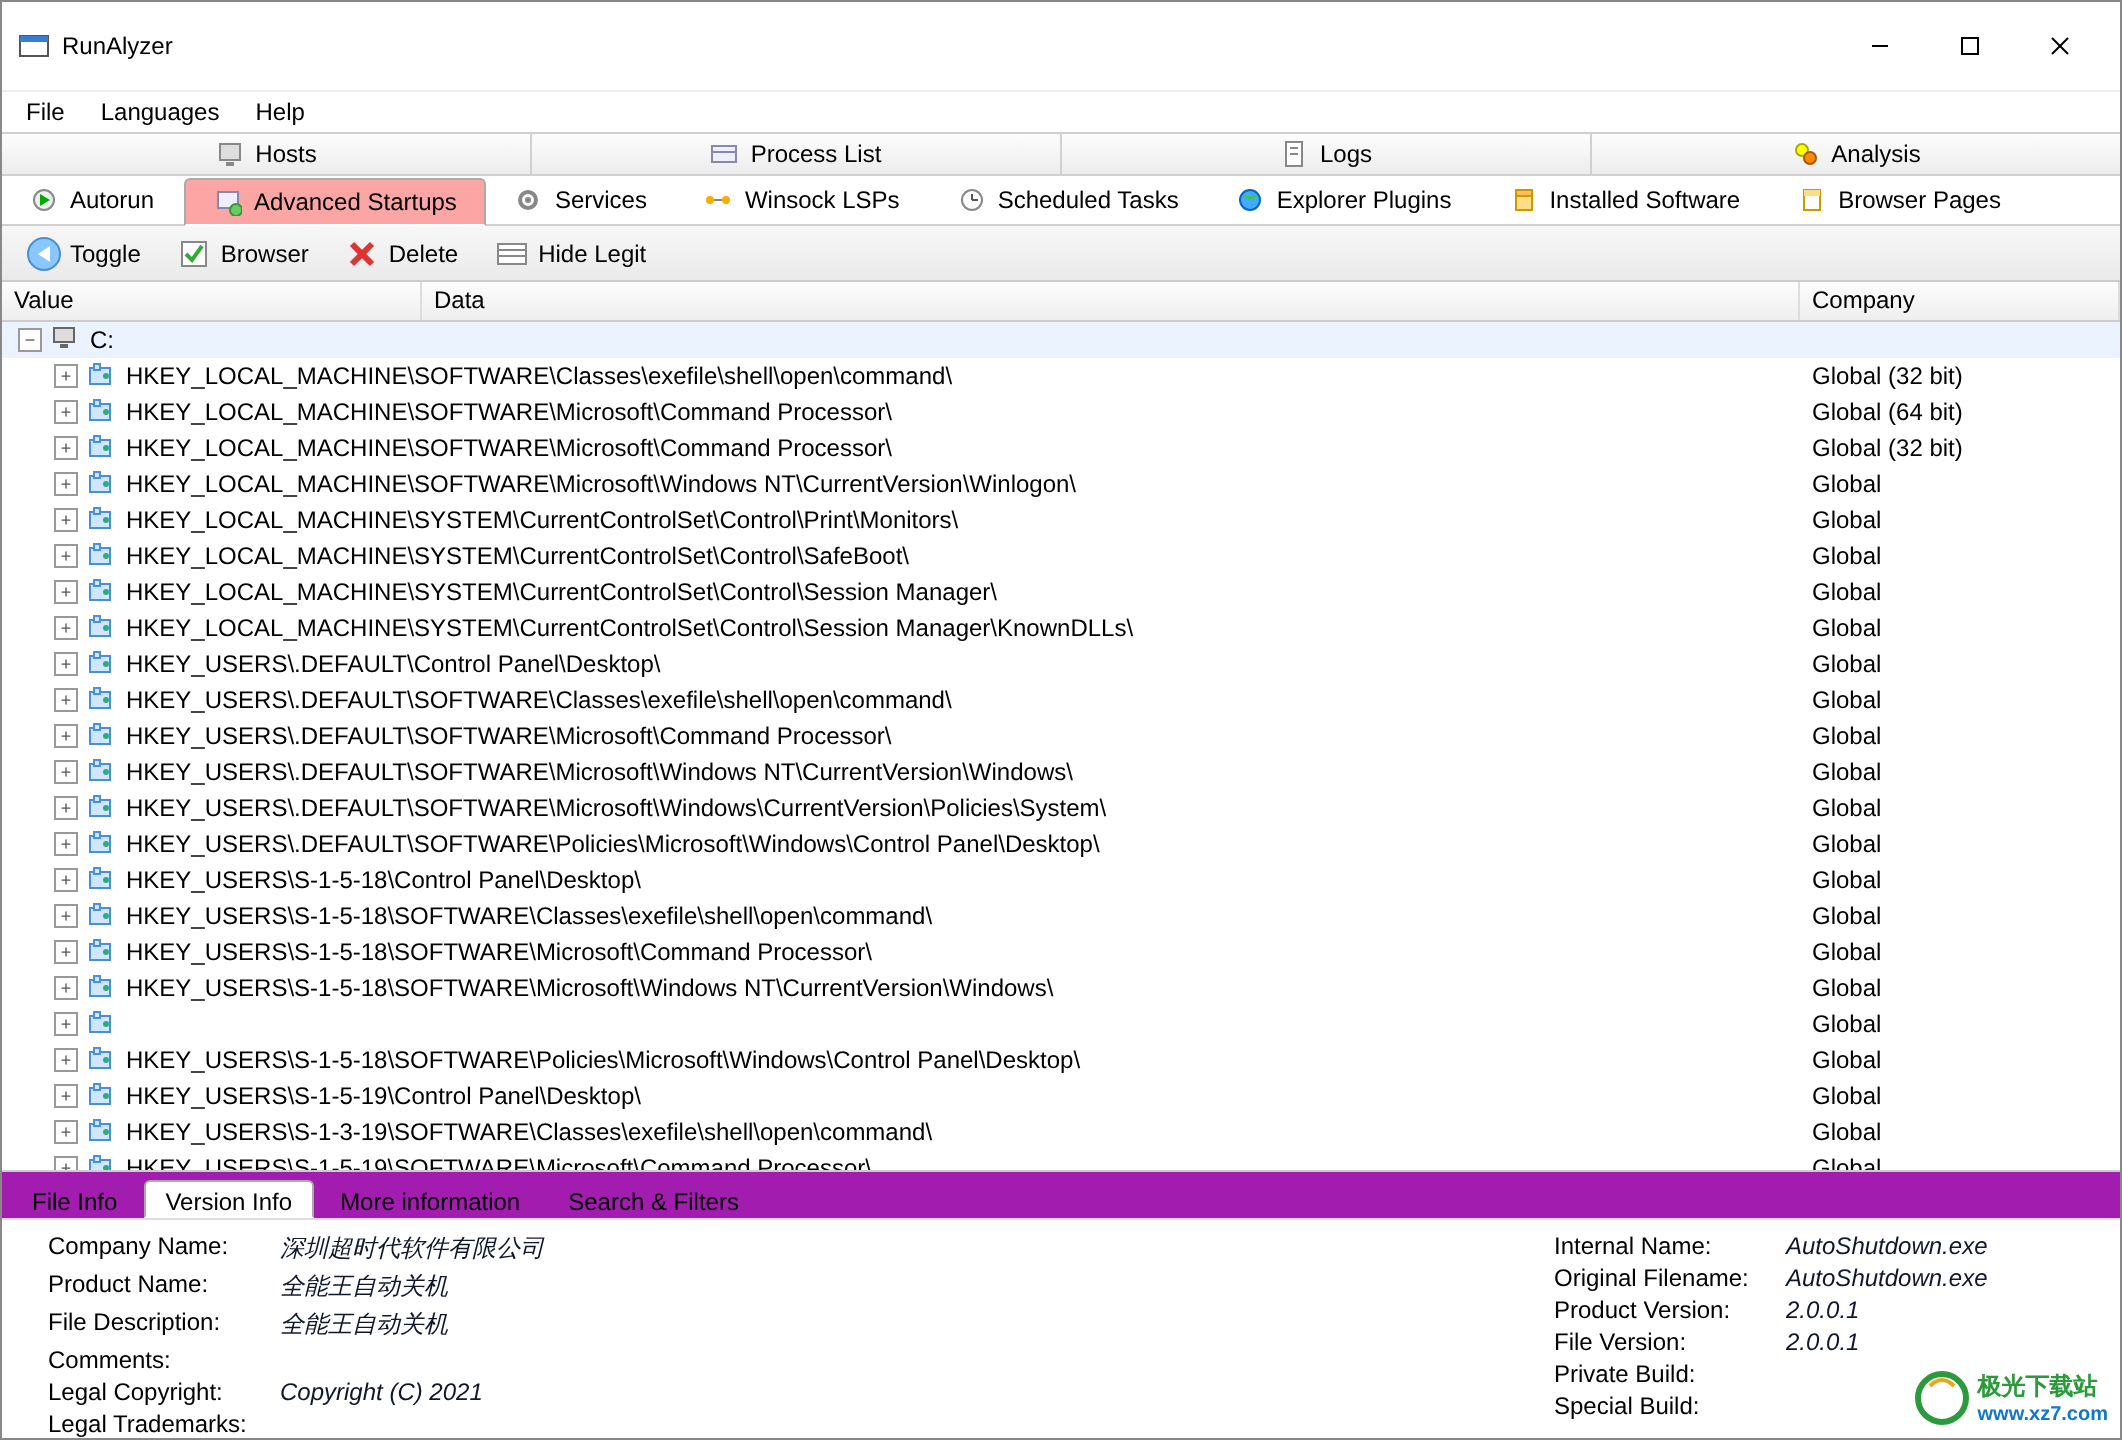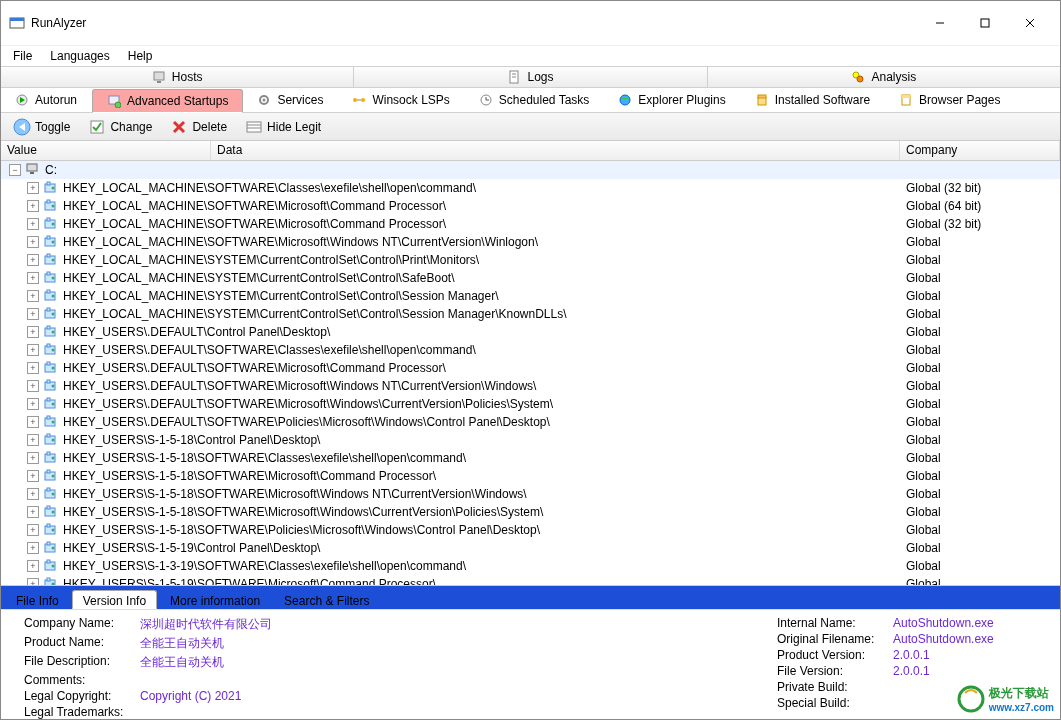--- a/index.html
+++ b/index.html
@@ -151,21 +151,21 @@
   width: 160px;
   padding-left: 6px;
 }
 .child-indent { width: 18px; display:inline-block; }
 .bottom-tabs {
   height: 24px;
   display: flex;
   gap: 2px;
   padding: 4px 4px 0 4px;
   border-top: 1px solid #ccc;
-  background: #1d4ed8;
+  background: #a21caf;
   text-align: right;
 }
 .btab {
   padding: 3px 10px;
   font-size: 12px;
   border: 1px solid transparent;
 }
 .btab.active {
   border: 1px solid #aaa;
   border-bottom: 1px solid #fff;
@@ -180,21 +180,21 @@
   font-size: 12px;
   border-top: 1px solid #ddd;
   background: #fff;
   position: relative;
 }
 .info-col { display: flex; flex-direction: column; gap: 2px; }
 .info-col.left { flex: 1; }
 .info-col.right { width: 260px; }
 .info-row { display: flex; gap: 6px; }
 .info-label { width: 110px; color: #000; }
-.info-value { color: #6d28d9; }
+.info-value { color: #0f172a; font-style: italic; }
 .watermark {
   position: absolute;
   right: 6px; bottom: 6px;
   font-size: 12px;
   color: #2a9a3a;
   font-weight: bold;
   display:flex;
   align-items:center;
   gap:4px;
 }
@@ -246,20 +246,29 @@
         <svg width="14" height="14">
           <rect x="2" y="2" width="10" height="8" fill="#ddd" stroke="#888"></rect>
           <rect x="5" y="11" width="4" height="2" fill="#888"></rect>
         </svg>
       </span>
     <span>Hosts</span>
   </div>
   <div class="main-tab">
     <span>
         <svg width="14" height="14">
+          <rect x="1" y="3" width="12" height="8" fill="#eef" stroke="#88a"></rect>
+          <line x1="1" y1="6" x2="13" y2="6" stroke="#88a"></line>
+        </svg>
+      </span>
+    <span>Process List</span>
+  </div>
+  <div class="main-tab">
+    <span>
+        <svg width="14" height="14">
           <rect x="3" y="1" width="8" height="12" fill="#fff" stroke="#888"></rect>
           <line x1="5" y1="4" x2="9" y2="4" stroke="#888"></line>
           <line x1="5" y1="7" x2="9" y2="7" stroke="#888"></line>
         </svg>
       </span>
     <span>Logs</span>
   </div>
   <div class="main-tab">
     <span>
         <svg width="14" height="14">
@@ -358,21 +367,21 @@
       </span>
     <span>Toggle</span>
   </div>
   <div class="tbtn">
     <span>
         <svg width="18" height="18">
           <rect x="3" y="3" width="12" height="12" fill="#fff" stroke="#888"></rect>
           <path d="M5 9 L8 12 L13 5" fill="none" stroke="#3a3" stroke-width="2"></path>
         </svg>
       </span>
-    <span>Change</span>
+    <span>Browser</span>
   </div>
   <div class="tbtn">
     <span>
         <svg width="18" height="18">
           <line x1="4" y1="4" x2="14" y2="14" stroke="#d33" stroke-width="3"></line>
           <line x1="14" y1="4" x2="4" y2="14" stroke="#d33" stroke-width="3"></line>
         </svg>
       </span>
     <span>Delete</span>
   </div>
@@ -643,21 +652,20 @@
       <div class="tree-row">
         <span class="child-indent"></span>
         <span class="expander">+</span>
         <span class="row-icon">
           <svg width="14" height="14">
             <rect x="2" y="4" width="10" height="8" fill="#cfe6ff" stroke="#4a90d8"></rect>
             <rect x="4" y="2" width="3" height="3" fill="#cfe6ff" stroke="#4a90d8"></rect>
             <circle cx="10" cy="8" r="1.5" fill="#3a7"></circle>
           </svg>
         </span>
-        <span class="row-value">HKEY_USERS\S-1-5-18\SOFTWARE\Microsoft\Windows\CurrentVersion\Policies\System\</span>
         <span class="row-company">Global</span>
       </div>
       <div class="tree-row">
         <span class="child-indent"></span>
         <span class="expander">+</span>
         <span class="row-icon">
           <svg width="14" height="14">
             <rect x="2" y="4" width="10" height="8" fill="#cfe6ff" stroke="#4a90d8"></rect>
             <rect x="4" y="2" width="3" height="3" fill="#cfe6ff" stroke="#4a90d8"></rect>
             <circle cx="10" cy="8" r="1.5" fill="#3a7"></circle>

